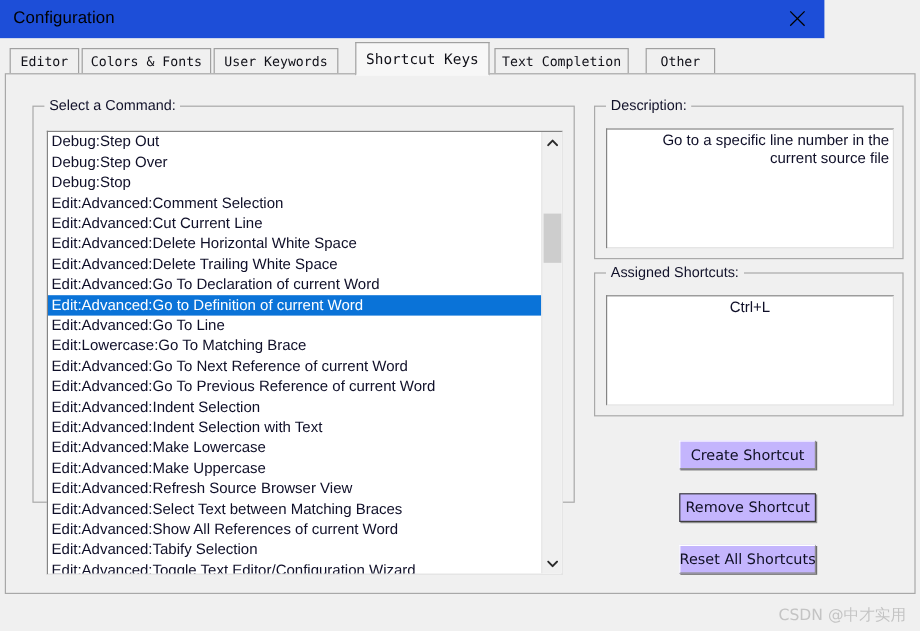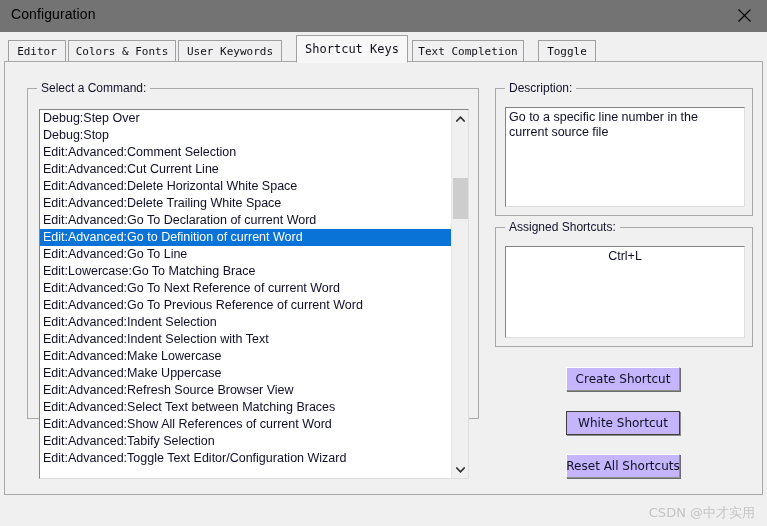--- a/index.html
+++ b/index.html
@@ -14,23 +14,23 @@
     font-size: 12px;
     color: #1d1d30;
     overflow: hidden;
     position: relative;
   }
 
   
   #titlebar {
     position: absolute;
     left: 0; top: 0;
-    width: 767px;
+    width: 687px;
     height: 32px;
-    background: #737373;
+    background: #1d4ed8;
     border-bottom: 1px solid #f0f0f0;
   }
   #window-title {
     position: absolute;
     left: 11px;
     top: 6px;
     font-size: 14px;
     color: #000000;
     font-family: "Liberation Sans", sans-serif;
     letter-spacing: 0.1px;
@@ -194,20 +194,21 @@
     cursor: default;
   }
 
   
   #description-field {
     left: 9px;
     top: 18px;
     width: 240px;
     height: 100px;
     padding: 2px 3px;
+    text-align: right;
   }
   #description-text {
     font-size: 12.5px;
     line-height: 15px;
     color: #0f0f28;
     white-space: pre-line;
   }
 
   
   #assigned-field {
@@ -291,31 +292,32 @@
     <div class="tab" style="left: 178px; width: 104px;">
       <span>User Keywords</span>
     </div>
     <div class="tab active" style="left: 296px; width: 112px;">
       <span>Shortcut Keys</span>
     </div>
     <div class="tab" style="left: 412px; width: 112px;">
       <span>Text Completion</span>
     </div>
     <div class="tab" style="left: 538px; width: 58px;">
-      <span>Toggle</span>
+      <span>Other</span>
     </div>
   </div>
 
 <div id="tabpage">
 
   <div class="groupbox" id="gb-select-command">
     <span class="gb-label">Select a Command:</span>
 
     <div class="sunken" id="command-list-frame">
       <div id="command-list">
+          <div class="list-row">Debug:Step Out</div>
           <div class="list-row">Debug:Step Over</div>
           <div class="list-row">Debug:Stop</div>
           <div class="list-row">Edit:Advanced:Comment Selection</div>
           <div class="list-row">Edit:Advanced:Cut Current Line</div>
           <div class="list-row">Edit:Advanced:Delete Horizontal White Space</div>
           <div class="list-row">Edit:Advanced:Delete Trailing White Space</div>
           <div class="list-row">Edit:Advanced:Go To Declaration of current Word</div>
           <div class="list-row selected">Edit:Advanced:Go to Definition of current Word</div>
           <div class="list-row">Edit:Advanced:Go To Line</div>
           <div class="list-row">Edit:Lowercase:Go To Matching Brace</div>
@@ -361,17 +363,17 @@
   </div>
 
   <div class="groupbox" id="gb-assigned">
     <span class="gb-label">Assigned Shortcuts:</span>
     <div class="sunken" id="assigned-field">
         <div class="shortcut-row">Ctrl+L</div>
       </div>
   </div>
 
   <div class="btn" id="btn-create">Create Shortcut</div>
-  <div class="btn focused" id="btn-remove">White Shortcut</div>
+  <div class="btn focused" id="btn-remove">Remove Shortcut</div>
   <div class="btn" id="btn-reset">Reset All Shortcuts</div>
 </div>
 
 <div id="watermark">CSDN @中才实用</div>
 
 </body></html>

